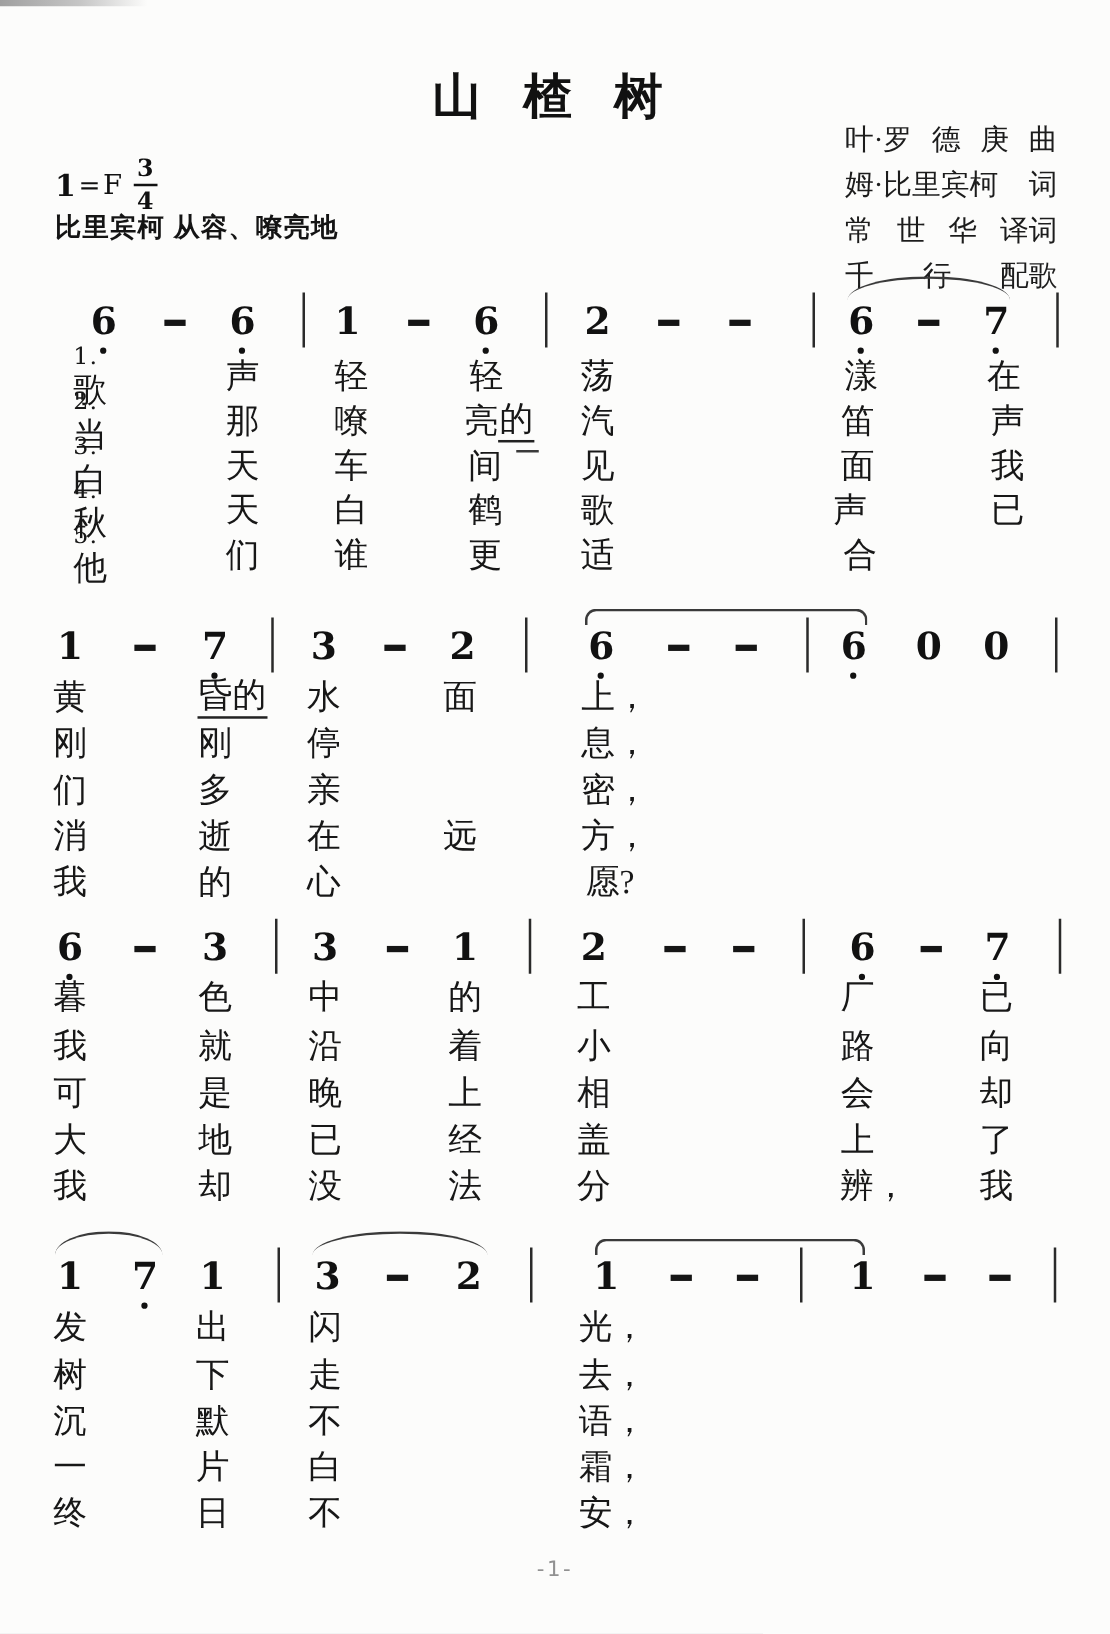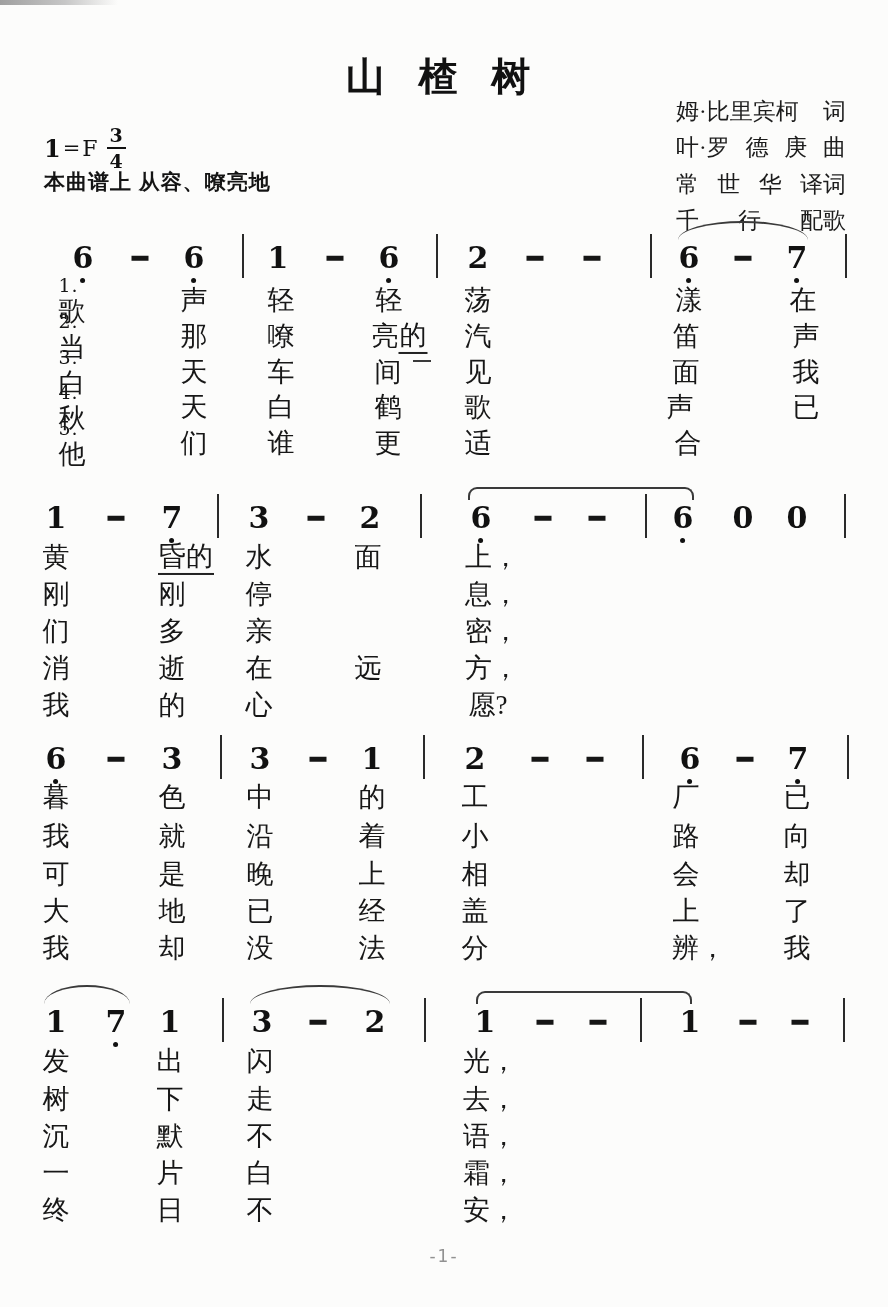--- a/index.html
+++ b/index.html
@@ -57,28 +57,28 @@
 </head>
 <body>
 
 <div class="page">
   <div class="smudge"></div>
 
   <h1 class="title">山 楂 树</h1>
 
   <div class="credits">
     <div class="credit-line">
-      <span>姆·比里宾柯</span>
-      <span>词</span>
-    </div>
-    <div class="credit-line">
       <span>叶·罗</span>
       <span>德</span>
       <span>庚</span>
       <span>曲</span>
+    </div>
+    <div class="credit-line">
+      <span>姆·比里宾柯</span>
+      <span>词</span>
     </div>
     <div class="credit-line">
       <span>常</span>
       <span>世</span>
       <span>华</span>
       <span>译词</span>
     </div>
     <div class="credit-line">
       <span>千</span>
       <span>行</span>
@@ -89,21 +89,21 @@
   <div class="keysig">
     <span class="k1">1</span>
     <span class="keq">=</span>
     <span class="kf">F</span>
     <span class="frac">
       <span class="num">3</span>
       <span class="den">4</span>
     </span>
   </div>
 
-  <div class="tempo">本曲谱上 从容、嘹亮地</div>
+  <div class="tempo">比里宾柯 从容、嘹亮地</div>
 
   <div id="systems">
       <div class="note" style="left: 83px; top: 258px;">6<div class="odot"></div></div>
       <div class="dash" style="left: 140px; top: 258px;"></div>
       <div class="note" style="left: 194px; top: 258px;">6<div class="odot"></div></div>
       <div class="barline" style="left: 243px; top: 234px;"></div>
       <div class="note" style="left: 278px; top: 258px;">1</div>
       <div class="dash" style="left: 335px; top: 258px;"></div>
       <div class="note" style="left: 389px; top: 258px;">6<div class="odot"></div></div>
       <div class="barline" style="left: 437px; top: 234px;"></div>

